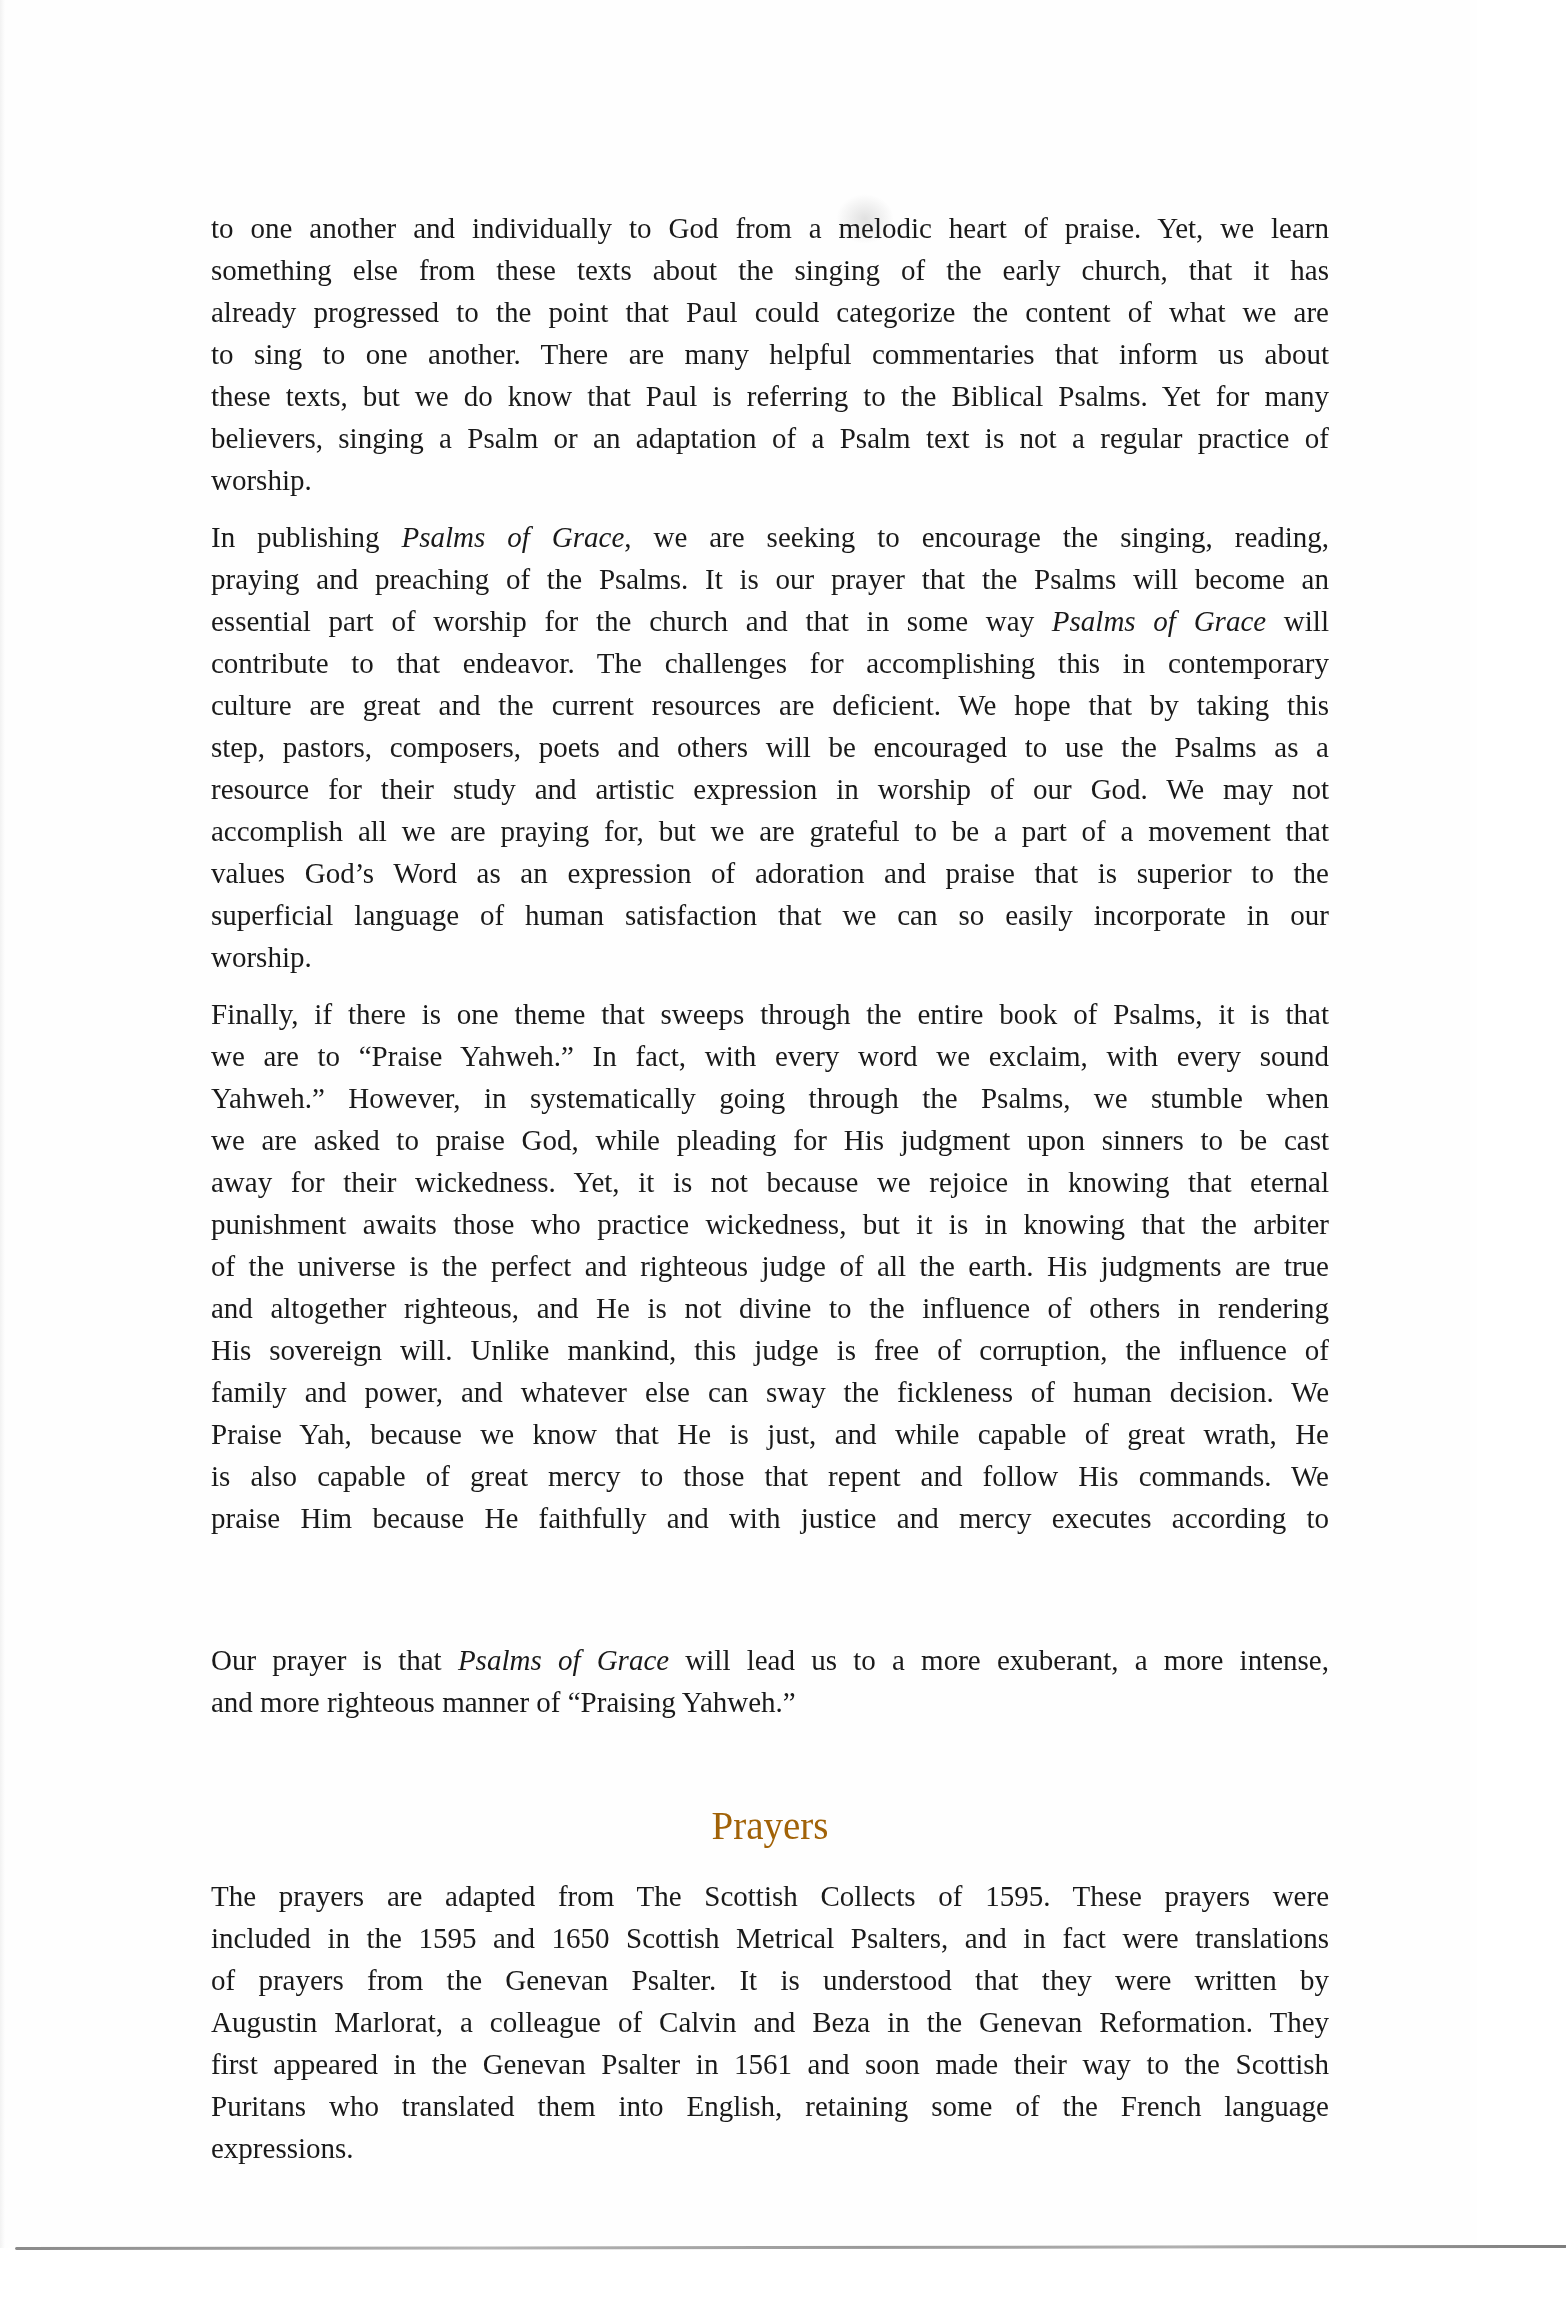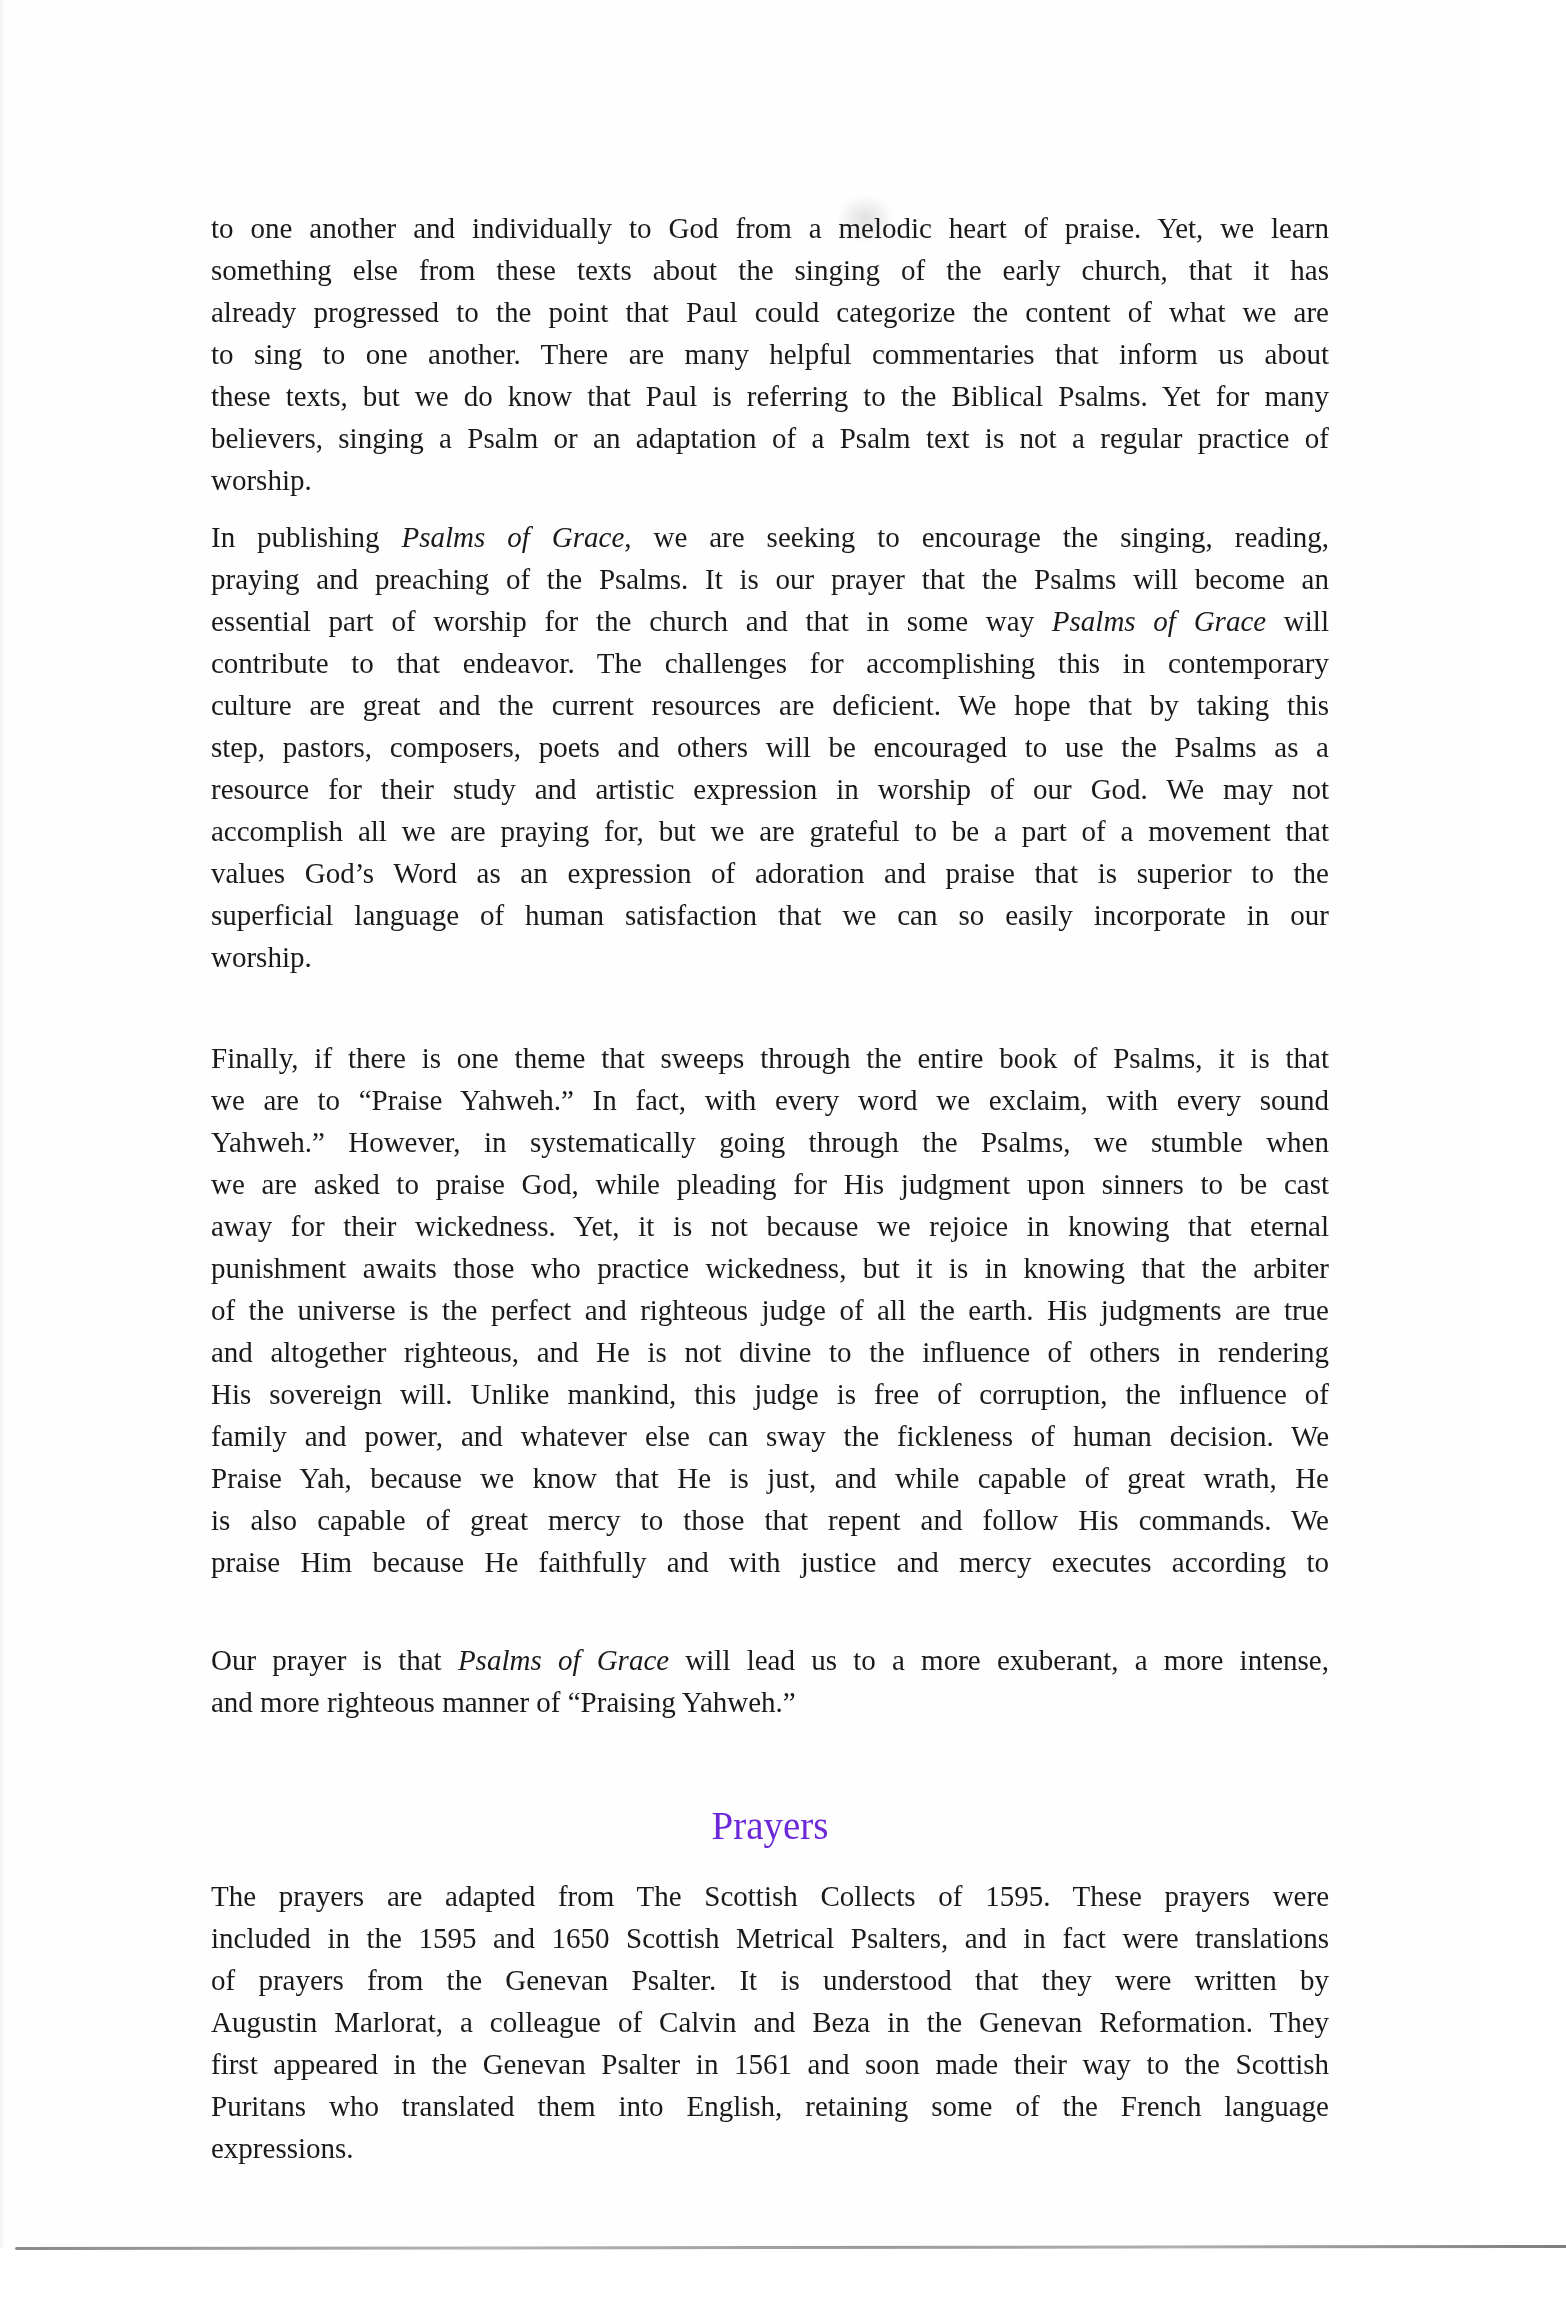--- a/index.html
+++ b/index.html
@@ -85,25 +85,25 @@
     .heading {
       position: absolute;
       left: 211px;
       width: 1118px;
       top: 1801px;
       text-align: center;
       font-size: 39px;
       line-height: 50px;
       font-weight: normal;
       margin: 0;
-      color: #6d28d9;
+      color: #a16207;
     }
     #p1 { top: 207px; }
     #p2 { top: 516px; }
-    #p3 { top: 993px; margin-top: 44px; }
+    #p3 { top: 993px; }
     #p4 { top: 1639px; }
     #p5 { top: 1875px; }
   </style>
 </head>
 <body>
 
 <div class="page">
   <div class="page-shadow-left"></div>
   <div class="scan-smudge"></div>
 

